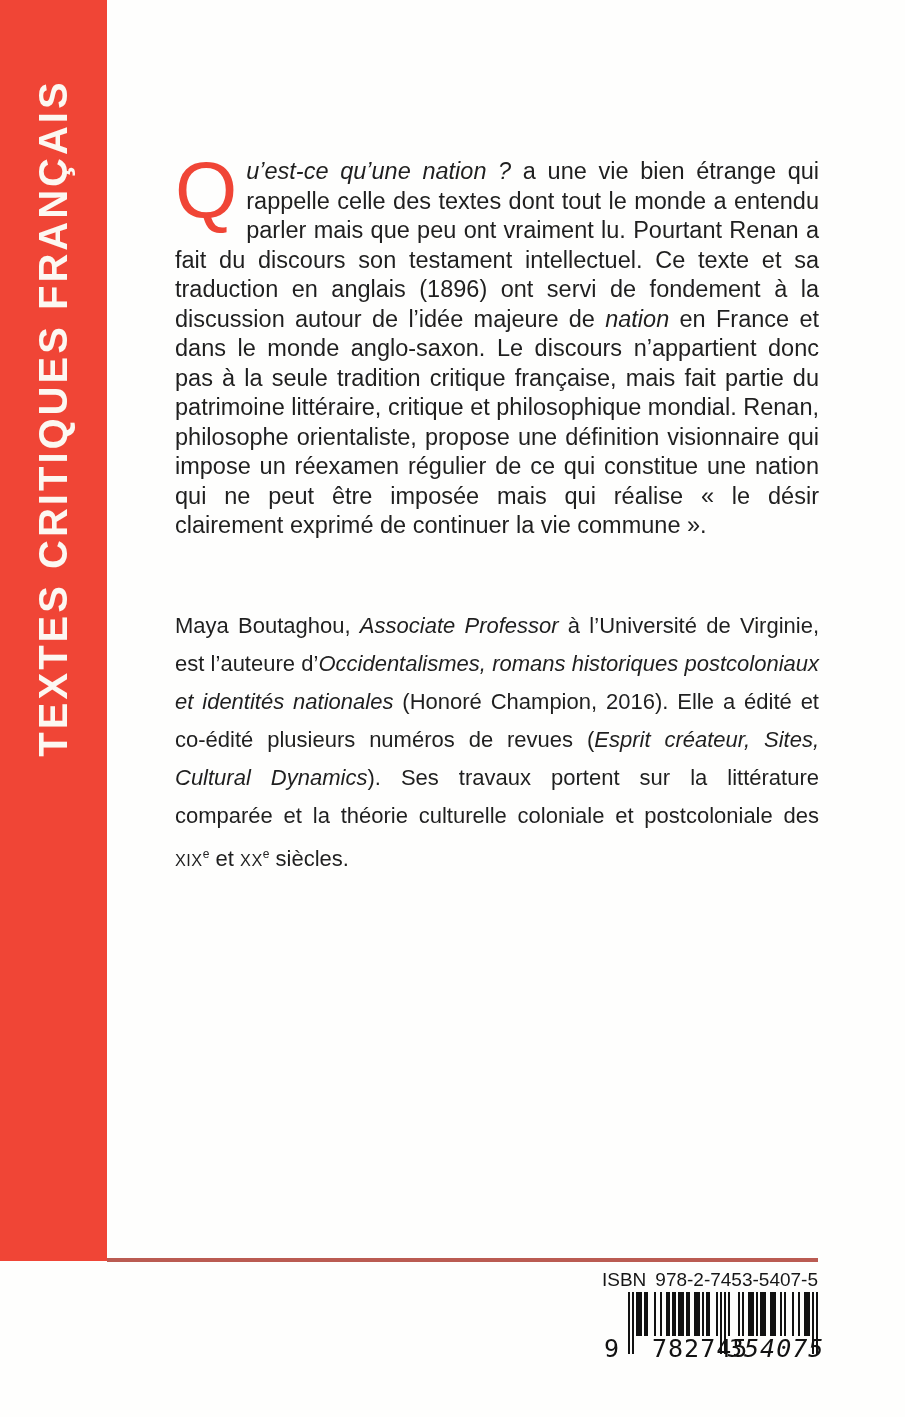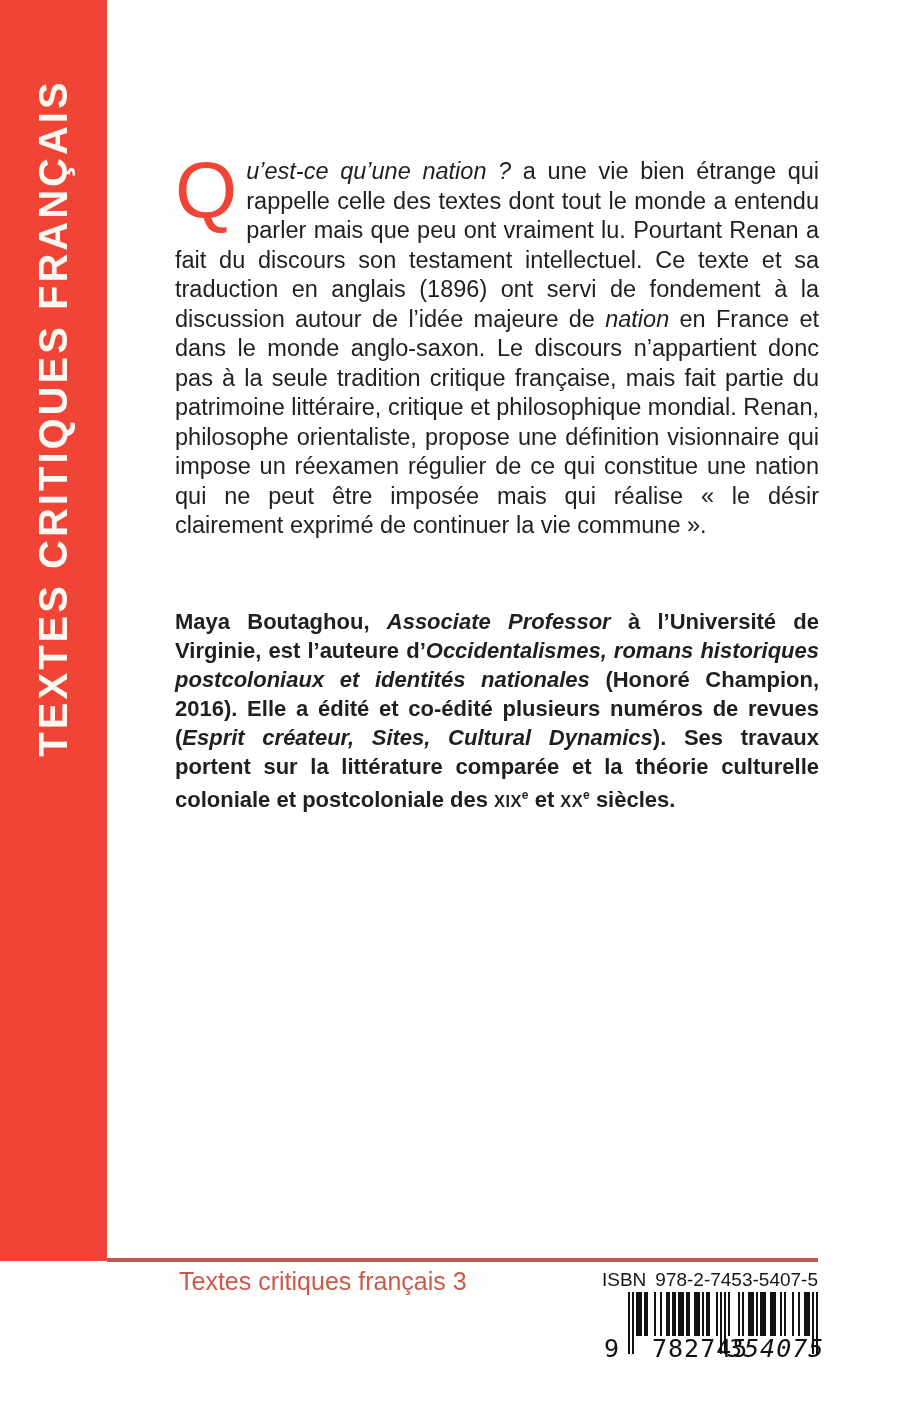--- a/index.html
+++ b/index.html
@@ -53,23 +53,22 @@
     color: var(--accent, #F04536);
     font-weight: 400;
   }
   
   .bio {
     position: absolute;
     left: 175px;
     top: 607px;
     width: 644px;
     font-size: 22px;
-    line-height: 29px;
+    line-height: 38px;
     text-align: justify;
-    font-weight: bold;
   }
   .seg-italic { font-style: italic; margin-top: 24px; }
   .seg-smallcaps { font-size: 0.74em; letter-spacing: 0.5px; }
   .seg-sup { vertical-align: super; font-size: 0.55em; }
   
   .rule {
     position: absolute;
     left: 107px;
     top: 1258px;
     width: 711px;
@@ -128,21 +127,20 @@
   </div>
 
   <div class="blurb">
     <span class="dropcap">Q</span><span><span class="seg-italic">u’est-ce qu’une nation&nbsp;?</span><span> a une vie bien étrange qui rappelle celle des textes dont tout le monde a entendu parler mais que peu ont vraiment lu. Pourtant Renan a fait du discours son testament intellectuel. Ce texte et sa traduction en anglais (1896) ont servi de fondement à la discussion autour de l’idée majeure de </span><span class="seg-italic">nation</span><span> en France et dans le monde anglo-saxon. Le discours n’appartient donc pas à la seule tradition critique française, mais fait partie du patrimoine littéraire, critique et philosophique mondial. Renan, philosophe orientaliste, propose une définition visionnaire qui impose un réexamen régulier de ce qui constitue une nation qui ne peut être imposée mais qui réalise «&nbsp;le désir clairement exprimé de continuer la vie commune&nbsp;».</span></span>
   </div>
 
   <div class="bio"><span>Maya Boutaghou, </span><span class="seg-italic">Associate Professor</span><span> à l’Université de Virginie, est l’auteure d’</span><span class="seg-italic">Occidentalismes, romans historiques postcoloniaux et identités nationales</span><span> (Honoré Champion, 2016). Elle a édité et co-édité plusieurs numéros de revues (</span><span class="seg-italic">Esprit créateur, Sites, Cultural Dynamics</span><span>). Ses travaux portent sur la littérature comparée et la théorie culturelle coloniale et postcoloniale des </span><span class="seg-smallcaps">XIX</span><span class="seg-sup">e</span><span> et </span><span class="seg-smallcaps">XX</span><span class="seg-sup">e</span><span> siècles.</span></div>
 
   <div class="rule"></div>
 
-  <div class="series">Textes critiques français 3</div>
 
   <div class="isbn-line">
     <span>ISBN</span><span class="isbn-num">978-2-7453-5407-5</span>
   </div>
 
   <div class="barcode">
     <div class="bars">
         <div class="module bar guard"></div>
         <div class="module guard"></div>
         <div class="module bar guard"></div>

